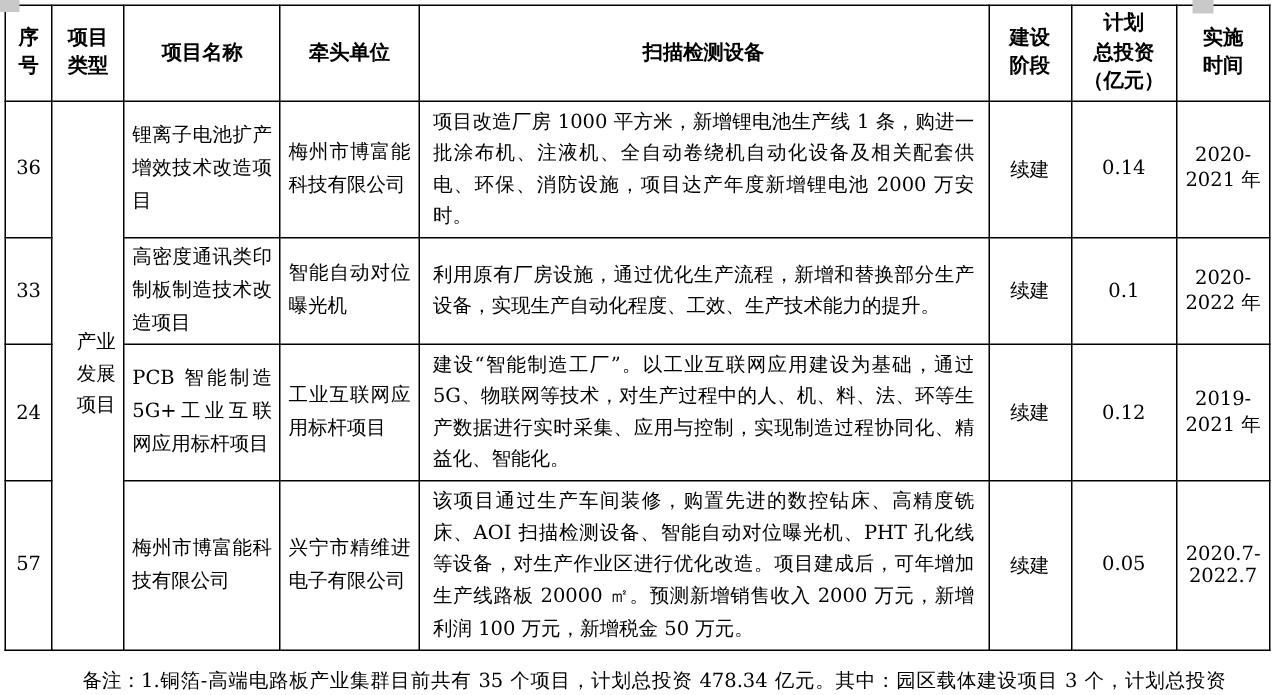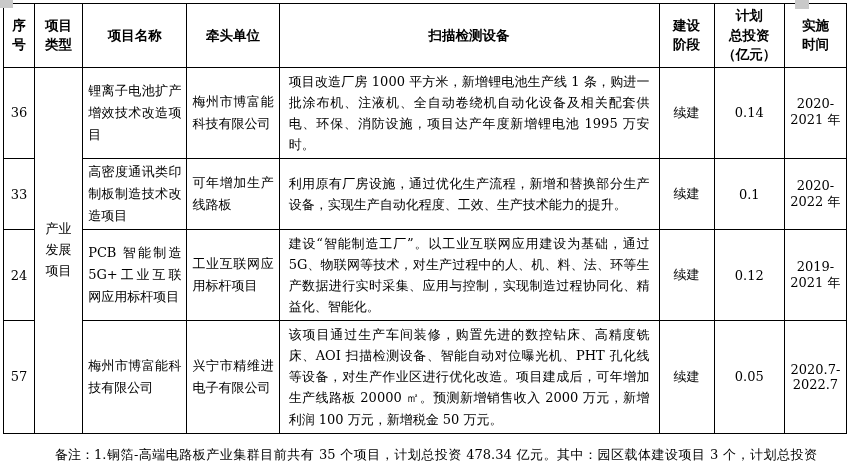--- a/index.html
+++ b/index.html
@@ -23,21 +23,21 @@
     overflow:hidden;
   }
   th{
     font-weight:bold;text-align:center;
     white-space:pre-line;line-height:1.45;font-size:13.5px;padding:2px 2px;
   }
   td.center{text-align:center;}
   td.justify{text-align:justify;text-justify:inter-character;line-height:1.7;}
   td.content{text-align:justify;text-justify:inter-character;line-height:1.62;padding:3px 9px;}
   .pre{white-space:pre-line;margin-left:48px;}
-  td.typecell{text-align:center;line-height:1.6;}
+  td.typecell{text-align:right;line-height:1.6;}
   .notes{
     margin:10px 0 0 55px;
     width:762px;
     display:flex;
     font-size:13px;
     line-height:1.7;
   }
   .notes-label{flex:0 0 auto;white-space:nowrap;}
   .notes-items{flex:1 1 auto;}
   .notes-items p{
@@ -82,30 +82,30 @@
     </tr>
   </thead>
   <tbody>
     <tr style="height:82px">
       <td class="center">36</td>
       <td class="typecell pre" rowspan="4">产业
 发展
 项目</td>
       <td class="justify">锂离子电池扩产增效技术改造项目</td>
       <td class="justify">梅州市博富能科技有限公司</td>
-      <td class="content">项目改造厂房 1000 平方米，新增锂电池生产线 1 条，购进一批涂布机、注液机、全自动卷绕机自动化设备及相关配套供电、环保、消防设施，项目达产年度新增锂电池 1995 万安时。</td>
+      <td class="content">项目改造厂房 1000 平方米，新增锂电池生产线 1 条，购进一批涂布机、注液机、全自动卷绕机自动化设备及相关配套供电、环保、消防设施，项目达产年度新增锂电池 2000 万安时。</td>
       <td class="center">续建</td>
       <td class="center">0.14</td>
       <td class="center pre">2020-
 2021 年</td>
     </tr>
     <tr style="height:64px">
       <td class="center">33</td>
       <td class="justify">高密度通讯类印制板制造技术改造项目</td>
-      <td class="justify">可年增加生产线路板</td>
+      <td class="justify">智能自动对位曝光机</td>
       <td class="content">利用原有厂房设施，通过优化生产流程，新增和替换部分生产设备，实现生产自动化程度、工效、生产技术能力的提升。</td>
       <td class="center">续建</td>
       <td class="center">0.1</td>
       <td class="center pre">2020-
 2022 年</td>
     </tr>
     <tr style="height:79px">
       <td class="center">24</td>
       <td class="justify">PCB 智能制造 5G+工业互联网应用标杆项目</td>
       <td class="justify">工业互联网应用标杆项目</td>

